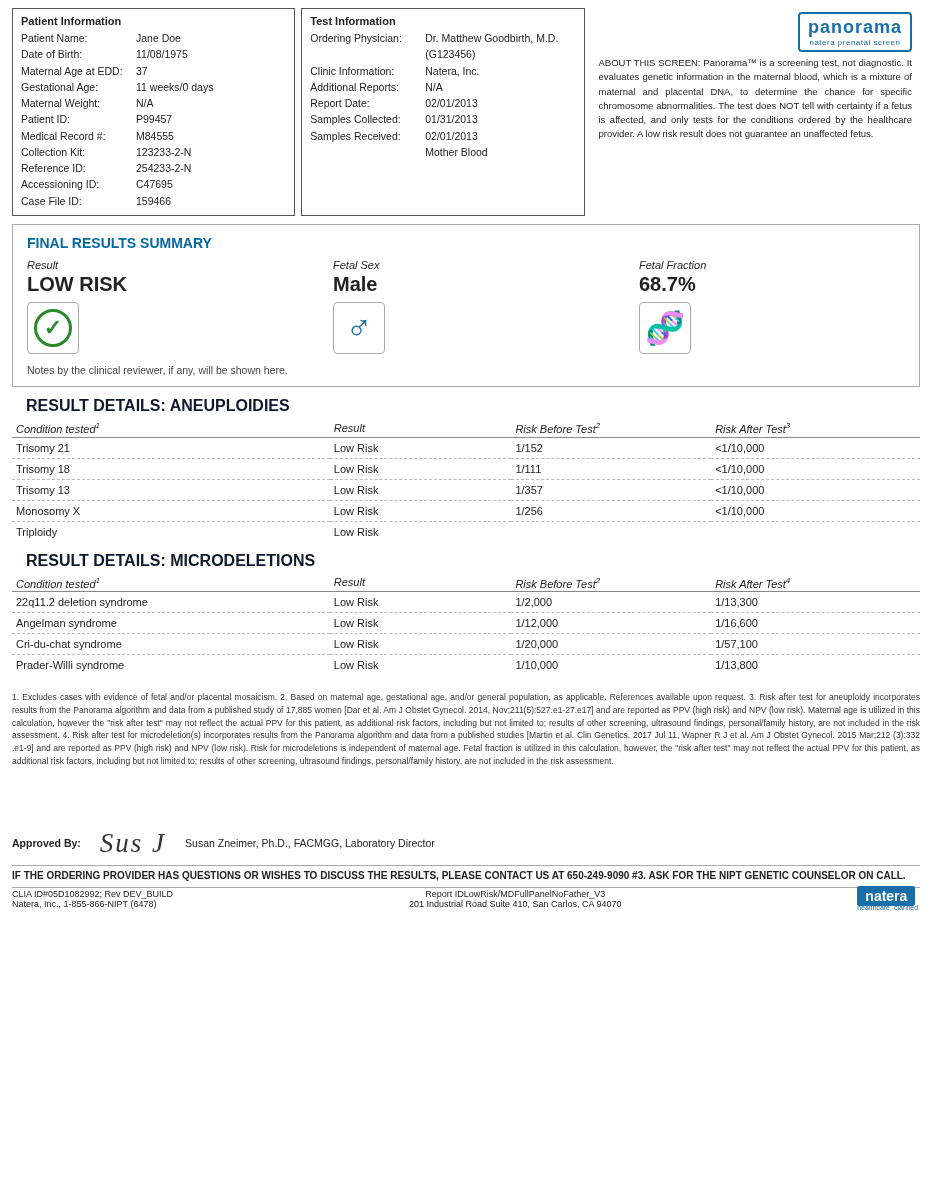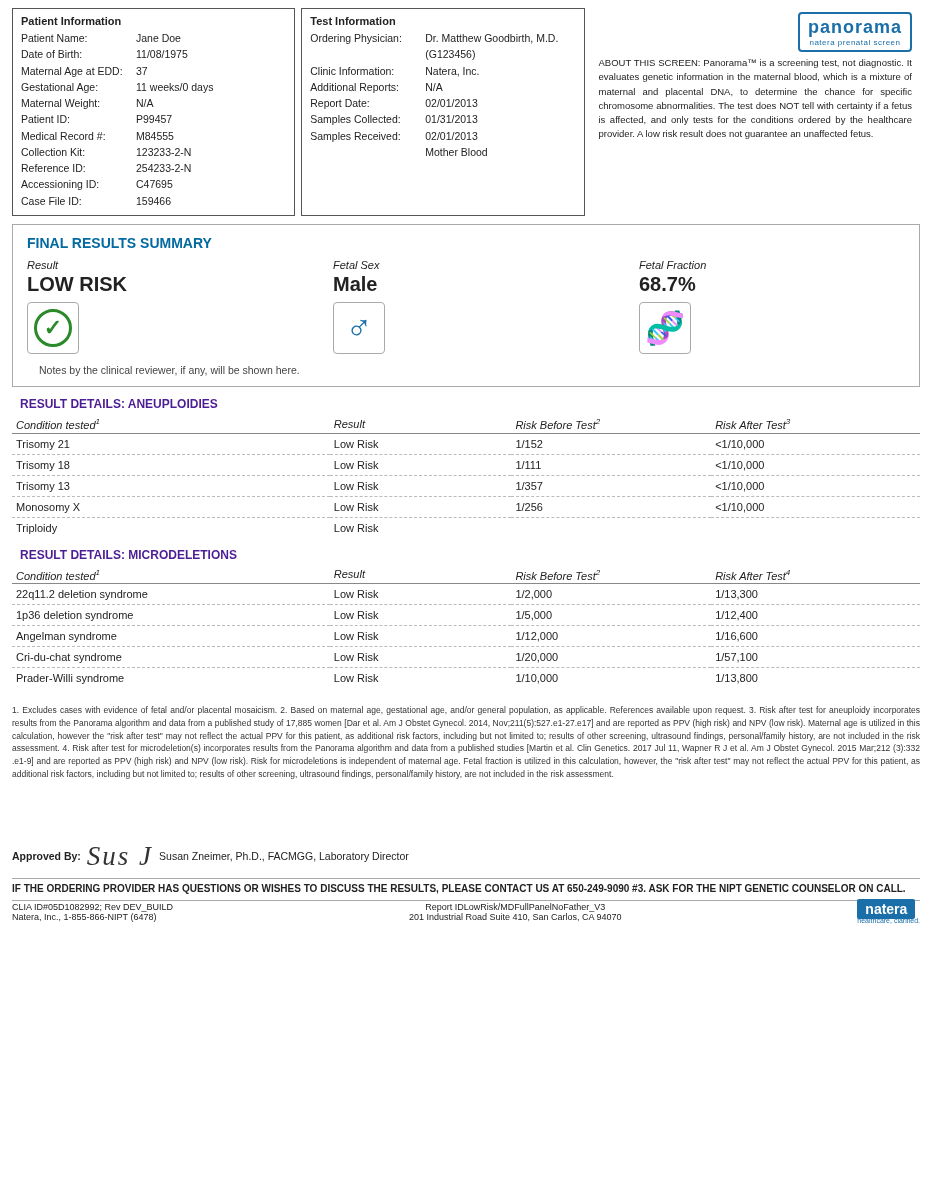--- a/index.html
+++ b/index.html
@@ -141,28 +141,27 @@
       font-size: 36px;
       color: #1a6fa8;
     }
     .dna-icon {
       font-size: 32px;
     }
     .notes-row {
       margin-top: 10px;
       font-size: 10.5px;
       color: #444;
-      margin-left: 12px;
     }
     
     .section-title {
-      color: #4c1d95;
-      font-size: 12px;
-      font-weight: bold;
-      margin: 10px 0 4px 8px;
+      color: #0f172a;
+      font-size: 16px;
+      font-weight: bold;
+      margin: 10px 0 4px 14px;
     }
     
     .results-table {
       width: 100%;
       border-collapse: collapse;
       margin-bottom: 6px;
     }
     .results-table th {
       font-size: 11px;
       font-style: italic;
@@ -191,21 +190,21 @@
       text-align: justify;
     }
     
     .signature-area {
       margin-top: 60px;
       font-size: 10.5px;
     }
     .signature-line {
       display: flex;
       align-items: center;
-      gap: 6px;
+      gap: 19px;
       margin-bottom: 4px;
     }
     .sig-label {
       font-weight: bold;
     }
     .sig-img {
       font-style: italic;
       font-size: 18px;
       color: #333;
       font-family: 'Brush Script MT', cursive, serif;
@@ -437,26 +436,20 @@
         </tr>
       </thead>
       <tbody id="microdeletions-tbody">
       <tr>
       <td>22q11.2 deletion syndrome</td>
       <td>Low Risk</td>
       <td>1/2,000</td>
       <td>1/13,300</td>
     </tr>
           <tr>
-      <td>1p36 deletion syndrome</td>
-      <td>Low Risk</td>
-      <td>1/5,000</td>
-      <td>1/12,400</td>
-    </tr>
-          <tr>
       <td>Angelman syndrome</td>
       <td>Low Risk</td>
       <td>1/12,000</td>
       <td>1/16,600</td>
     </tr>
           <tr>
       <td>Cri-du-chat syndrome</td>
       <td>Low Risk</td>
       <td>1/20,000</td>
       <td>1/57,100</td>

